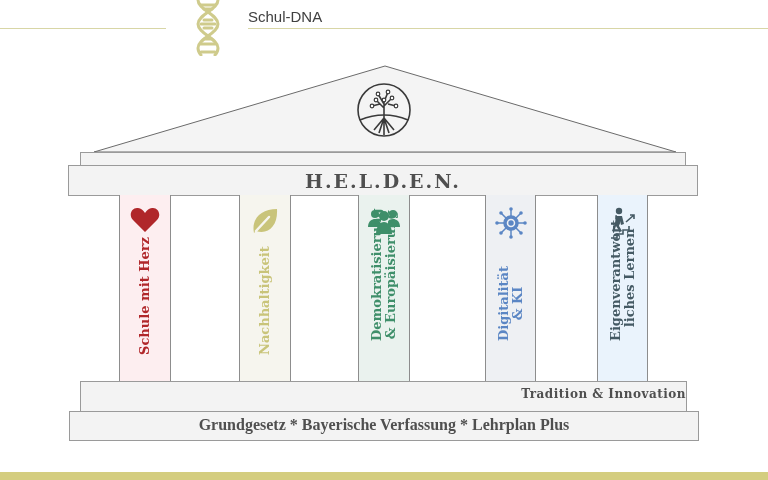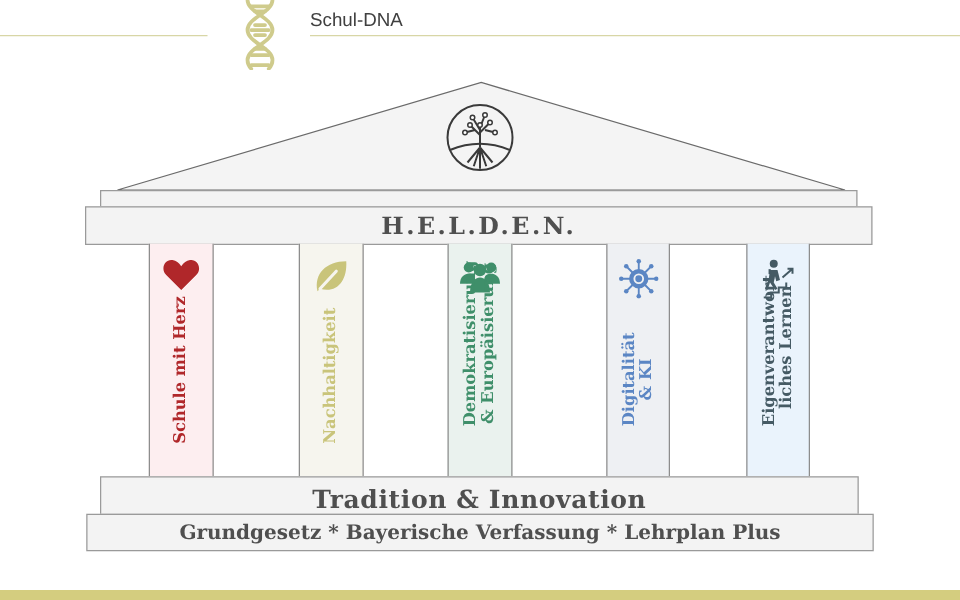--- a/index.html
+++ b/index.html
@@ -138,19 +138,19 @@
       <path d="M17 15 L25 8 M21 8 H25 V12" fill="none" stroke="#455a64" stroke-width="1.6"></path>
     </svg>
   </div>
   <div class="label-wrap">
       <div class="label" style="color:#455a64;">Eigenverantwort-
 liches Lernen</div>
     </div>
 </div>
 
 <div class="box" style="left:80px; top:381px; width:607px; height:31px;">
-  <div class="beam-text" style="top:5px; font-size:20px; letter-spacing:0.5px;">Tradition &amp; Innovation</div>
+  <div class="beam-text" style="top:5px; font-size:12px; letter-spacing:0.5px;text-align:right;">Tradition &amp; Innovation</div>
 </div>
-<div class="box" style="left:69px; top:411px; width:630px; height:30px;">
+<div class="box" style="left:69px; top:411px; width:630px; height:30px;font-family:Liberation Serif, serif;">
   <div class="beam-text" style="top:4px; font-size:16px;">Grundgesetz * Bayerische Verfassung * Lehrplan Plus</div>
 </div>
 
 <div class="bottom-bar"></div>
 
 </body></html>

